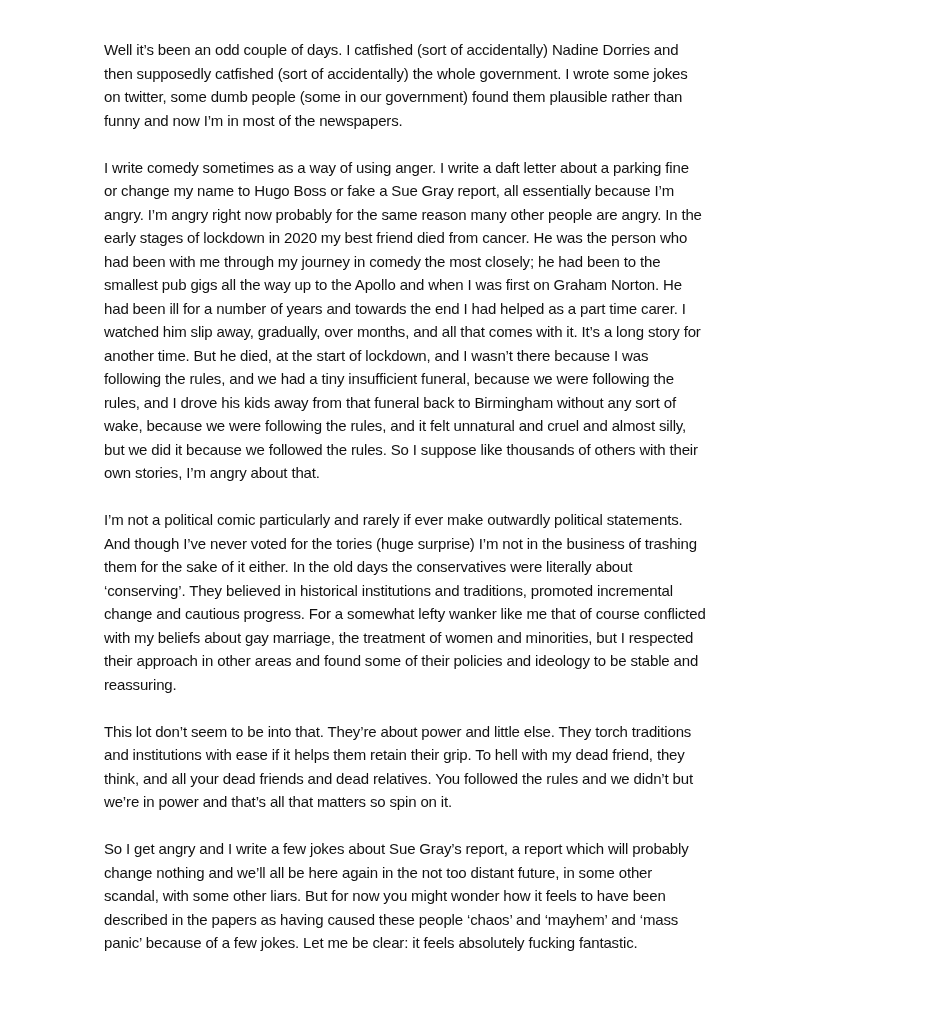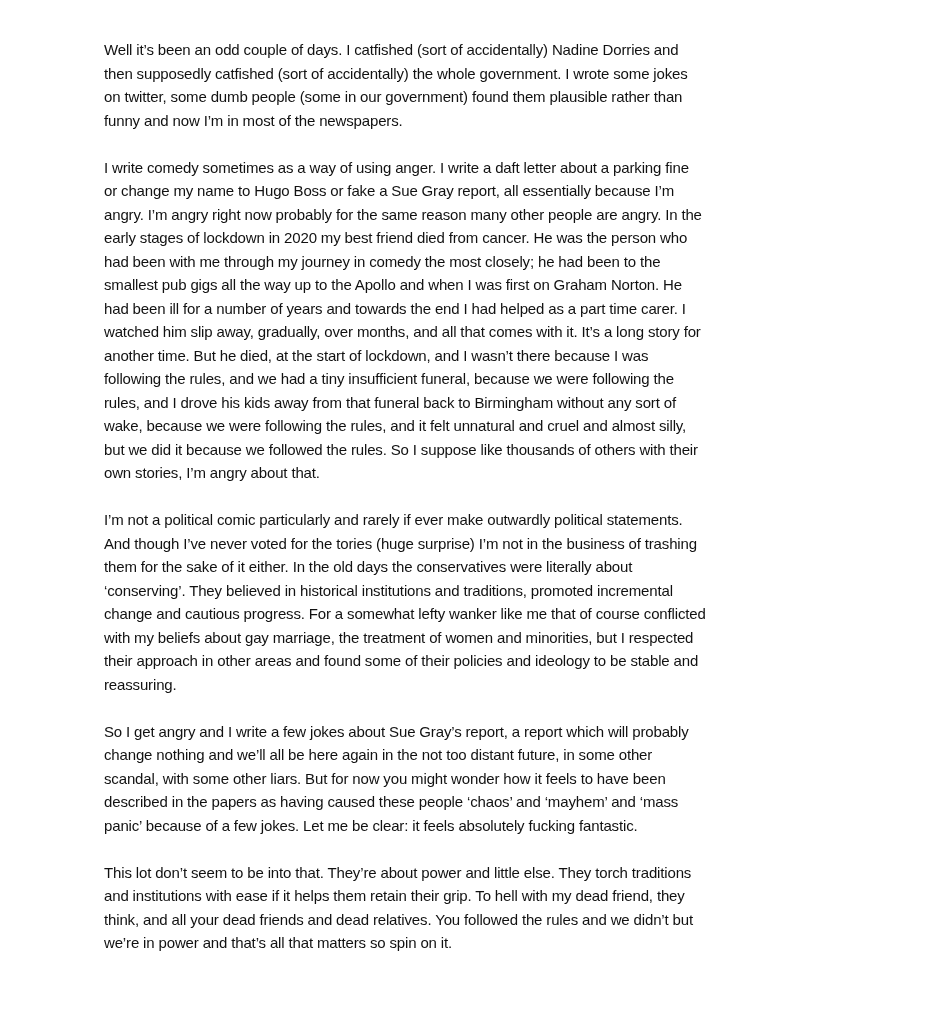--- a/index.html
+++ b/index.html
@@ -52,22 +52,22 @@
 but we did it because we followed the rules. So I suppose like thousands of others with their
 own stories, I’m angry about that.</p>
   <p>I’m not a political comic particularly and rarely if ever make outwardly political statements.
 And though I’ve never voted for the tories (huge surprise) I’m not in the business of trashing
 them for the sake of it either. In the old days the conservatives were literally about
 ‘conserving’. They believed in historical institutions and traditions, promoted incremental
 change and cautious progress. For a somewhat lefty wanker like me that of course conflicted
 with my beliefs about gay marriage, the treatment of women and minorities, but I respected
 their approach in other areas and found some of their policies and ideology to be stable and
 reassuring.</p>
+  <p>This lot don’t seem to be into that. They’re about power and little else. They torch traditions
+and institutions with ease if it helps them retain their grip. To hell with my dead friend, they
+think, and all your dead friends and dead relatives. You followed the rules and we didn’t but
+we’re in power and that’s all that matters so spin on it.</p>
   <p>So I get angry and I write a few jokes about Sue Gray’s report, a report which will probably
 change nothing and we’ll all be here again in the not too distant future, in some other
 scandal, with some other liars. But for now you might wonder how it feels to have been
 described in the papers as having caused these people ‘chaos’ and ‘mayhem’ and ‘mass
 panic’ because of a few jokes. Let me be clear: it feels absolutely fucking fantastic.</p>
-  <p>This lot don’t seem to be into that. They’re about power and little else. They torch traditions
-and institutions with ease if it helps them retain their grip. To hell with my dead friend, they
-think, and all your dead friends and dead relatives. You followed the rules and we didn’t but
-we’re in power and that’s all that matters so spin on it.</p>
 </div>
 
 </body></html>

